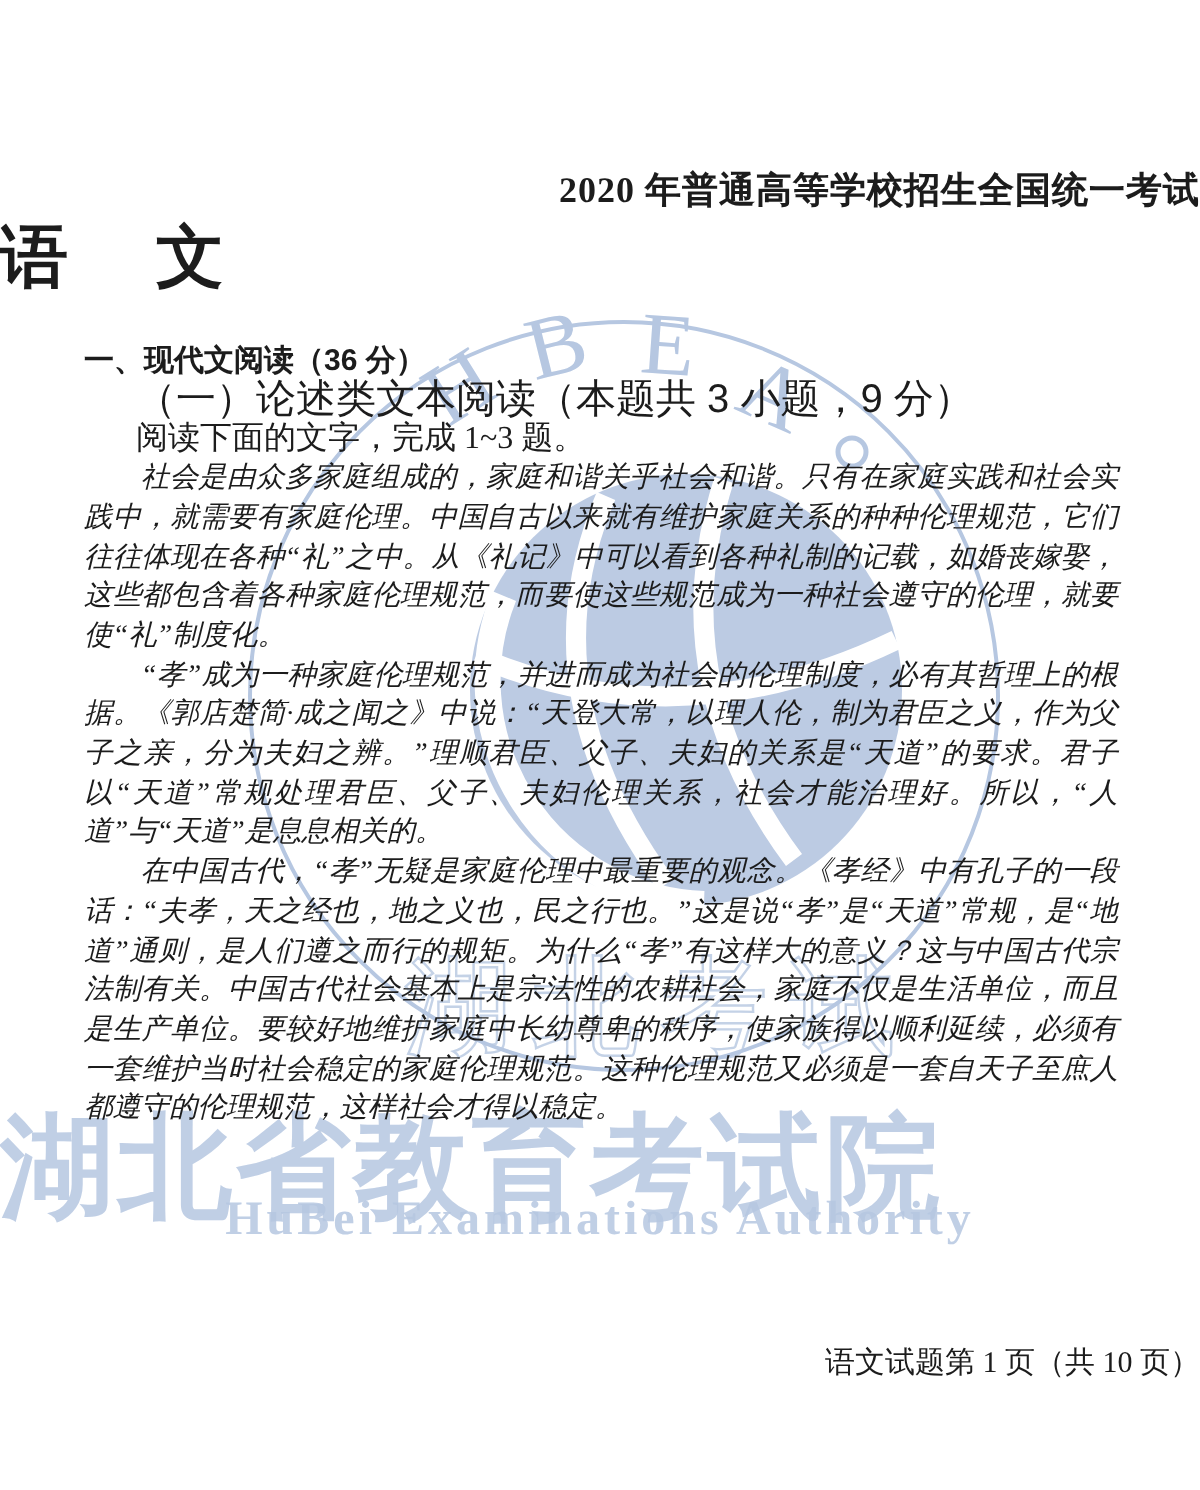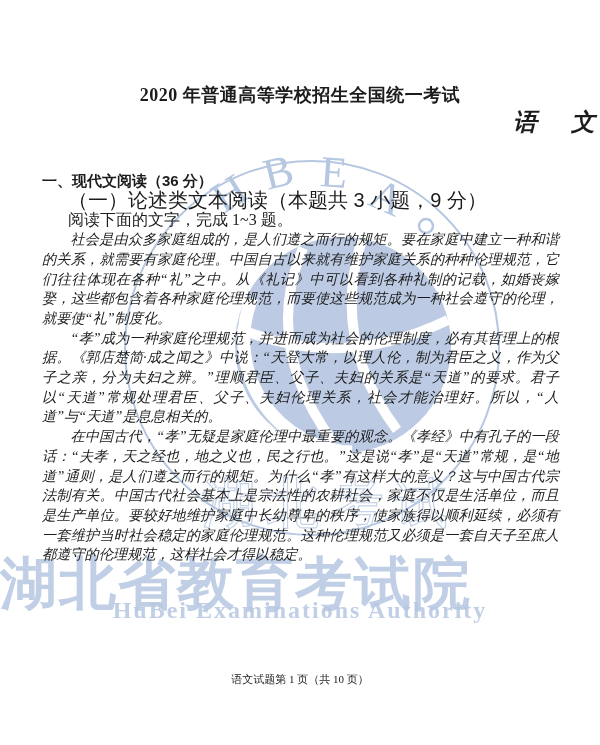--- a/index.html
+++ b/index.html
@@ -31,30 +31,29 @@
     text-align:center;
     font-size:24px;font-weight:bold;
     letter-spacing:2px;
     color:var(--wm-color,#b6c7e1);
     opacity:.85;
   }
   
   .content{position:relative;z-index:1;}
   .exam-title{
     position:absolute;left:0;right:0;top:83px;
-    text-align:center;
+    text-align:right;
     font-size:18px;font-weight:bold;
     letter-spacing:.5px;
   }
   .subject-title{
     position:absolute;left:0;right:0;top:106px;
-    text-align:right;
-    font-size:24px;font-weight:bold;
+    text-align:left;
+    font-size:34px;font-weight:bold;
     letter-spacing:5px;
-    font-style:italic;
   }
   .body-block{
     position:absolute;left:42px;top:171px;
     width:517px;
     font-size:14.2px;line-height:19.7px;
   }
   .h-section{
     font-family:"Liberation Sans", sans-serif;
     font-weight:bold;font-size:15px;margin:0;
   }
@@ -65,21 +64,21 @@
   }
   .instruction{margin:0;padding-left:26px;font-size:16px;}
   .passage p{
     margin:0;
     text-indent:2em;
     text-align:justify;
     font-style:italic; 
   }
   .footer{
     position:absolute;left:0;right:0;top:672px;
-    text-align:center;font-size:11px;
+    text-align:right;font-size:15px;
   }
 </style>
 </head>
 <body>
 
 <div class="page">
 
   <div class="watermark">
     <svg class="wm-svg" width="600" height="745" viewBox="0 0 600 745">
 
@@ -109,21 +108,21 @@
 
   <div class="content">
     <div class="exam-title">2020 年普通高等学校招生全国统一考试</div>
     <div class="subject-title">语　文</div>
 
     <div class="body-block">
       <p class="h-section">一、现代文阅读（36 分）</p>
       <p class="h-subsection">（一）论述类文本阅读（本题共 3 小题，9 分）</p>
       <p class="instruction">阅读下面的文字，完成 1~3 题。</p>
       <div class="passage">
-        <p>社会是由众多家庭组成的，是人们遵之而行的规矩。要在家庭中建立一种和谐的关系，就需要有家庭伦理。中国自古以来就有维护家庭关系的种种伦理规范，它们往往体现在各种“礼”之中。从《礼记》中可以看到各种礼制的记载，如婚丧嫁娶，这些都包含着各种家庭伦理规范，而要使这些规范成为一种社会遵守的伦理，就要使“礼”制度化。</p>
+        <p>社会是由众多家庭组成的，家庭和谐关乎社会和谐。只有在家庭实践和社会实践中，就需要有家庭伦理。中国自古以来就有维护家庭关系的种种伦理规范，它们往往体现在各种“礼”之中。从《礼记》中可以看到各种礼制的记载，如婚丧嫁娶，这些都包含着各种家庭伦理规范，而要使这些规范成为一种社会遵守的伦理，就要使“礼”制度化。</p>
         <p>“孝”成为一种家庭伦理规范，并进而成为社会的伦理制度，必有其哲理上的根据。《郭店楚简·成之闻之》中说：“天登大常，以理人伦，制为君臣之义，作为父子之亲，分为夫妇之辨。”理顺君臣、父子、夫妇的关系是“天道”的要求。君子以“天道”常规处理君臣、父子、夫妇伦理关系，社会才能治理好。所以，“人道”与“天道”是息息相关的。</p>
         <p>在中国古代，“孝”无疑是家庭伦理中最重要的观念。《孝经》中有孔子的一段话：“夫孝，天之经也，地之义也，民之行也。”这是说“孝”是“天道”常规，是“地道”通则，是人们遵之而行的规矩。为什么“孝”有这样大的意义？这与中国古代宗法制有关。中国古代社会基本上是宗法性的农耕社会，家庭不仅是生活单位，而且是生产单位。要较好地维护家庭中长幼尊卑的秩序，使家族得以顺利延续，必须有一套维护当时社会稳定的家庭伦理规范。这种伦理规范又必须是一套自天子至庶人都遵守的伦理规范，这样社会才得以稳定。</p>
       </div>
     </div>
 
     <div class="footer">语文试题第 1 页（共 10 页）</div>
   </div>
 </div>
 
 </body></html>

